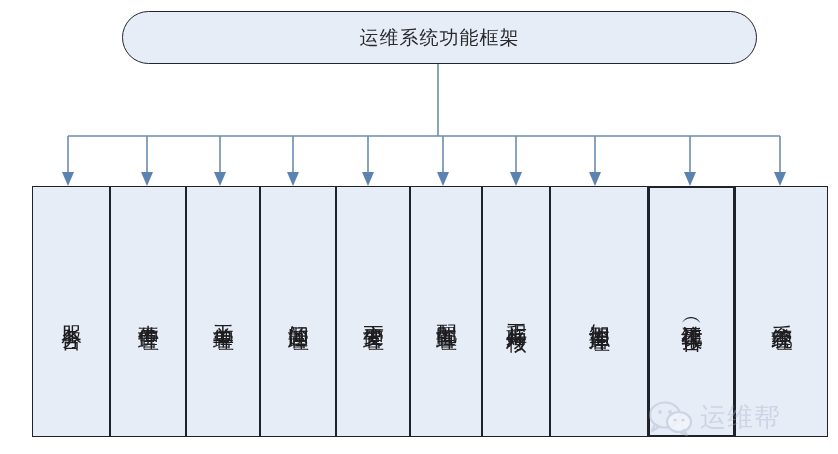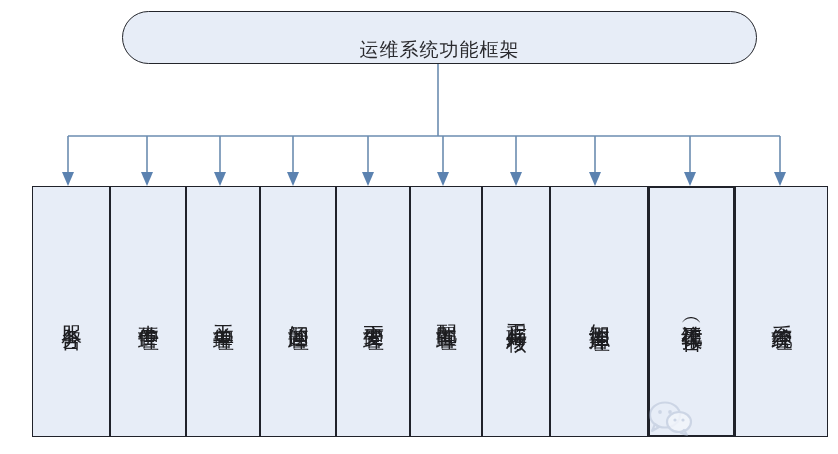--- a/index.html
+++ b/index.html
@@ -14,21 +14,21 @@
 
   
   .title-box{
     position:absolute;
     left:122px;top:11px;
     width:635px;height:53px;
     box-sizing:border-box;
     background:#e7edf7;
     border:1.6px solid #23252b;
     border-radius:27px;
-    display:flex;align-items:flex-end;justify-content:center;
+    display:flex;align-items:center;justify-content:center;
   }
   .title-text{
     font-size:19px;
     letter-spacing:1px;
     color:#2a2a2e;
     font-family:"Liberation Serif","DejaVu Serif",serif;
     white-space:nowrap;
   }
 
   
@@ -168,15 +168,16 @@
     <svg class="wm-icon" width="46" height="36" viewBox="0 0 46 36">
       <ellipse cx="17" cy="15" rx="15" ry="12.5" fill="none" stroke="#a9b6cd" stroke-width="2.2"></ellipse>
       <path d="M7 24 L4 31 L11 27 Z" fill="none" stroke="#a9b6cd" stroke-width="2.2" stroke-linejoin="round"></path>
       <circle cx="12" cy="12" r="1.9" fill="#a9b6cd"></circle>
       <circle cx="22" cy="12" r="1.9" fill="#a9b6cd"></circle>
       <ellipse cx="31" cy="22" rx="12" ry="10" fill="#ffffff" fill-opacity="0.85" stroke="#a9b6cd" stroke-width="2.2"></ellipse>
       <path d="M36 30 L39 35 L33 33 Z" fill="none" stroke="#a9b6cd" stroke-width="2.2" stroke-linejoin="round"></path>
       <circle cx="27" cy="20" r="1.6" fill="#a9b6cd"></circle>
       <circle cx="35" cy="20" r="1.6" fill="#a9b6cd"></circle>
     </svg>
+    <span class="wm-text">运维帮</span>
   </div>
 
 </div>
 
 </body></html>

